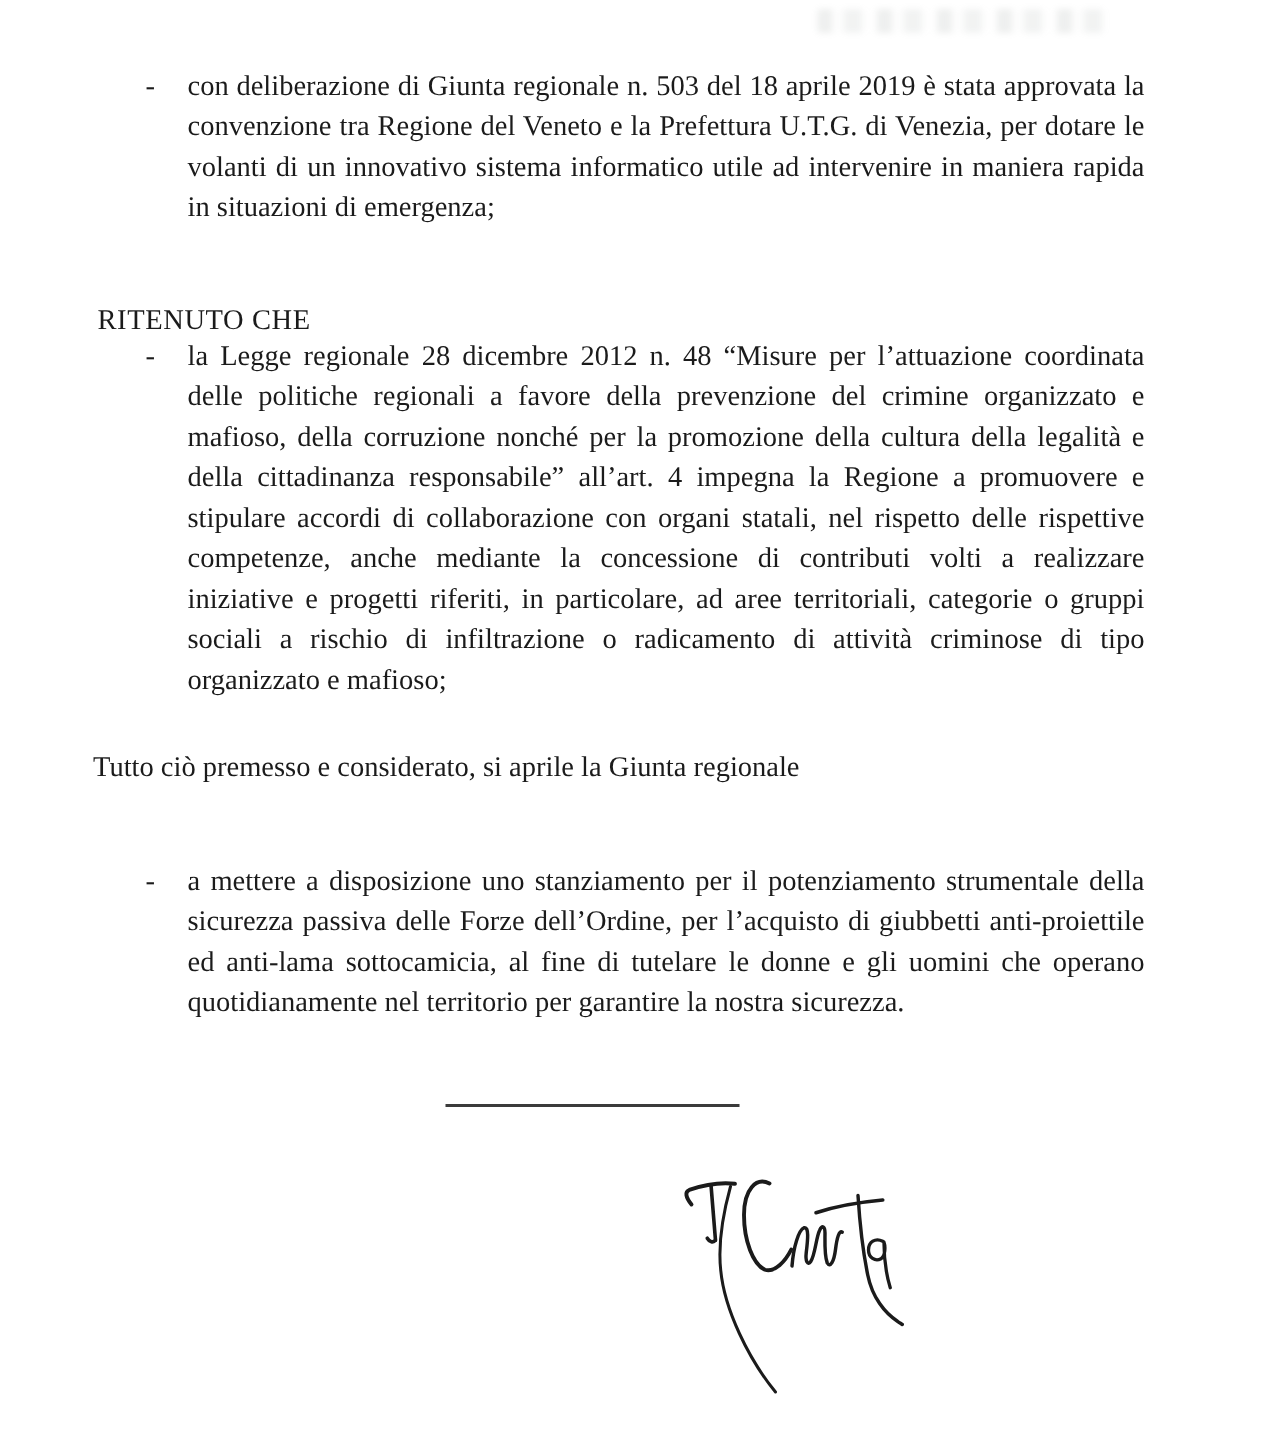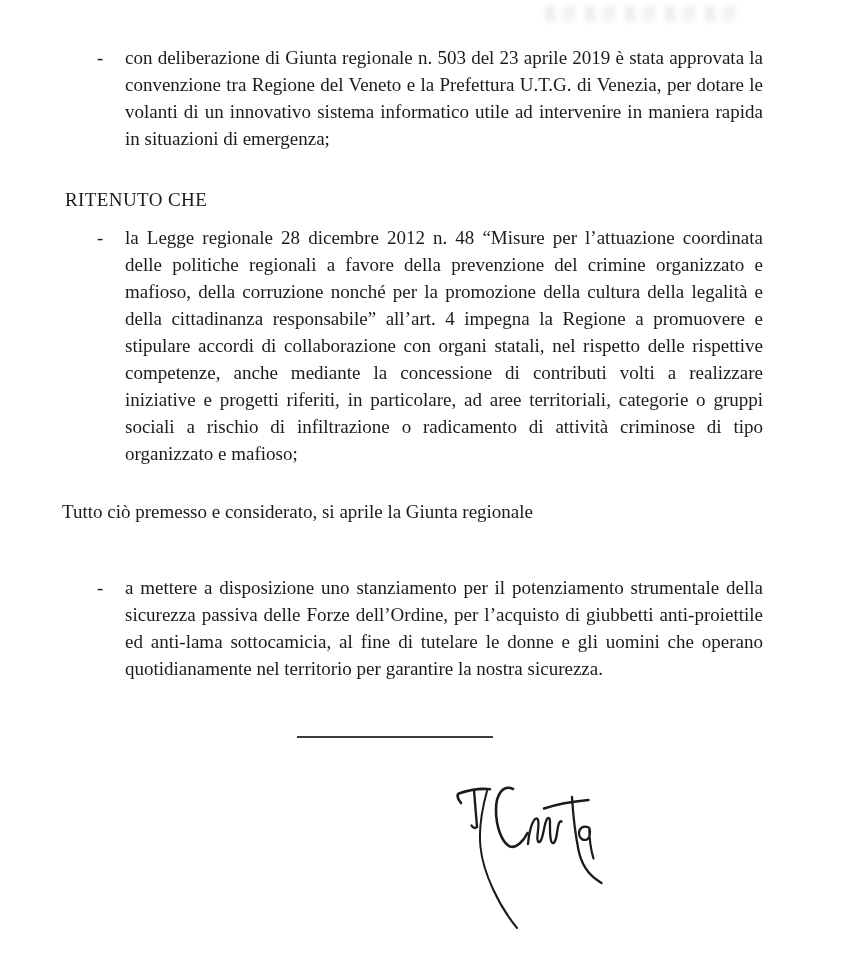--- a/index.html
+++ b/index.html
@@ -23,21 +23,21 @@
     flex:0 0 28px;
     width:28px;
   }
   .bullet .btext{
     flex:1;
     text-align:justify;
     text-align-last:left;
   }
   .heading{
     position:absolute;
-    left:65px;top:186px;
+    left:65px;top:200px;
     letter-spacing:0.4px;
     text-align:right;
   }
   .closing{
     position:absolute;
     left:62px;top:498px;
     width:700px;
   }
   .b1{top:44px;}
   .b2{top:224px;}
@@ -69,21 +69,21 @@
 </style>
 </head>
 <body>
 
 <div class="page">
 
   <div class="smudge"></div>
 
   <div class="bullet b1">
     <span class="dash">-</span>
-    <span class="btext">con deliberazione di Giunta regionale n. 503 del 23 aprile 2019 è stata approvata la convenzione tra Regione del Veneto e la Prefettura U.T.G. di Venezia, per dotare le volanti di un innovativo sistema informatico utile ad intervenire in maniera rapida in situazioni di emergenza;</span>
+    <span class="btext">con deliberazione di Giunta regionale n. 503 del 18 aprile 2019 è stata approvata la convenzione tra Regione del Veneto e la Prefettura U.T.G. di Venezia, per dotare le volanti di un innovativo sistema informatico utile ad intervenire in maniera rapida in situazioni di emergenza;</span>
   </div>
 
   <div class="heading">RITENUTO CHE</div>
 
   <div class="bullet b2">
     <span class="dash">-</span>
     <span class="btext">la Legge regionale 28 dicembre 2012 n. 48 “Misure per l’attuazione coordinata delle politiche regionali a favore della prevenzione del crimine organizzato e mafioso, della corruzione nonché per la promozione della cultura della legalità e della cittadinanza responsabile” all’art. 4 impegna la Regione a promuovere e stipulare accordi di collaborazione con organi statali, nel rispetto delle rispettive competenze, anche mediante la concessione di contributi volti a realizzare iniziative e progetti riferiti, in particolare, ad aree territoriali, categorie o gruppi sociali a rischio di infiltrazione o radicamento di attività criminose di tipo organizzato e mafioso;</span>
   </div>
 
   <div class="closing">Tutto ciò premesso e considerato, si aprile la Giunta regionale</div>

